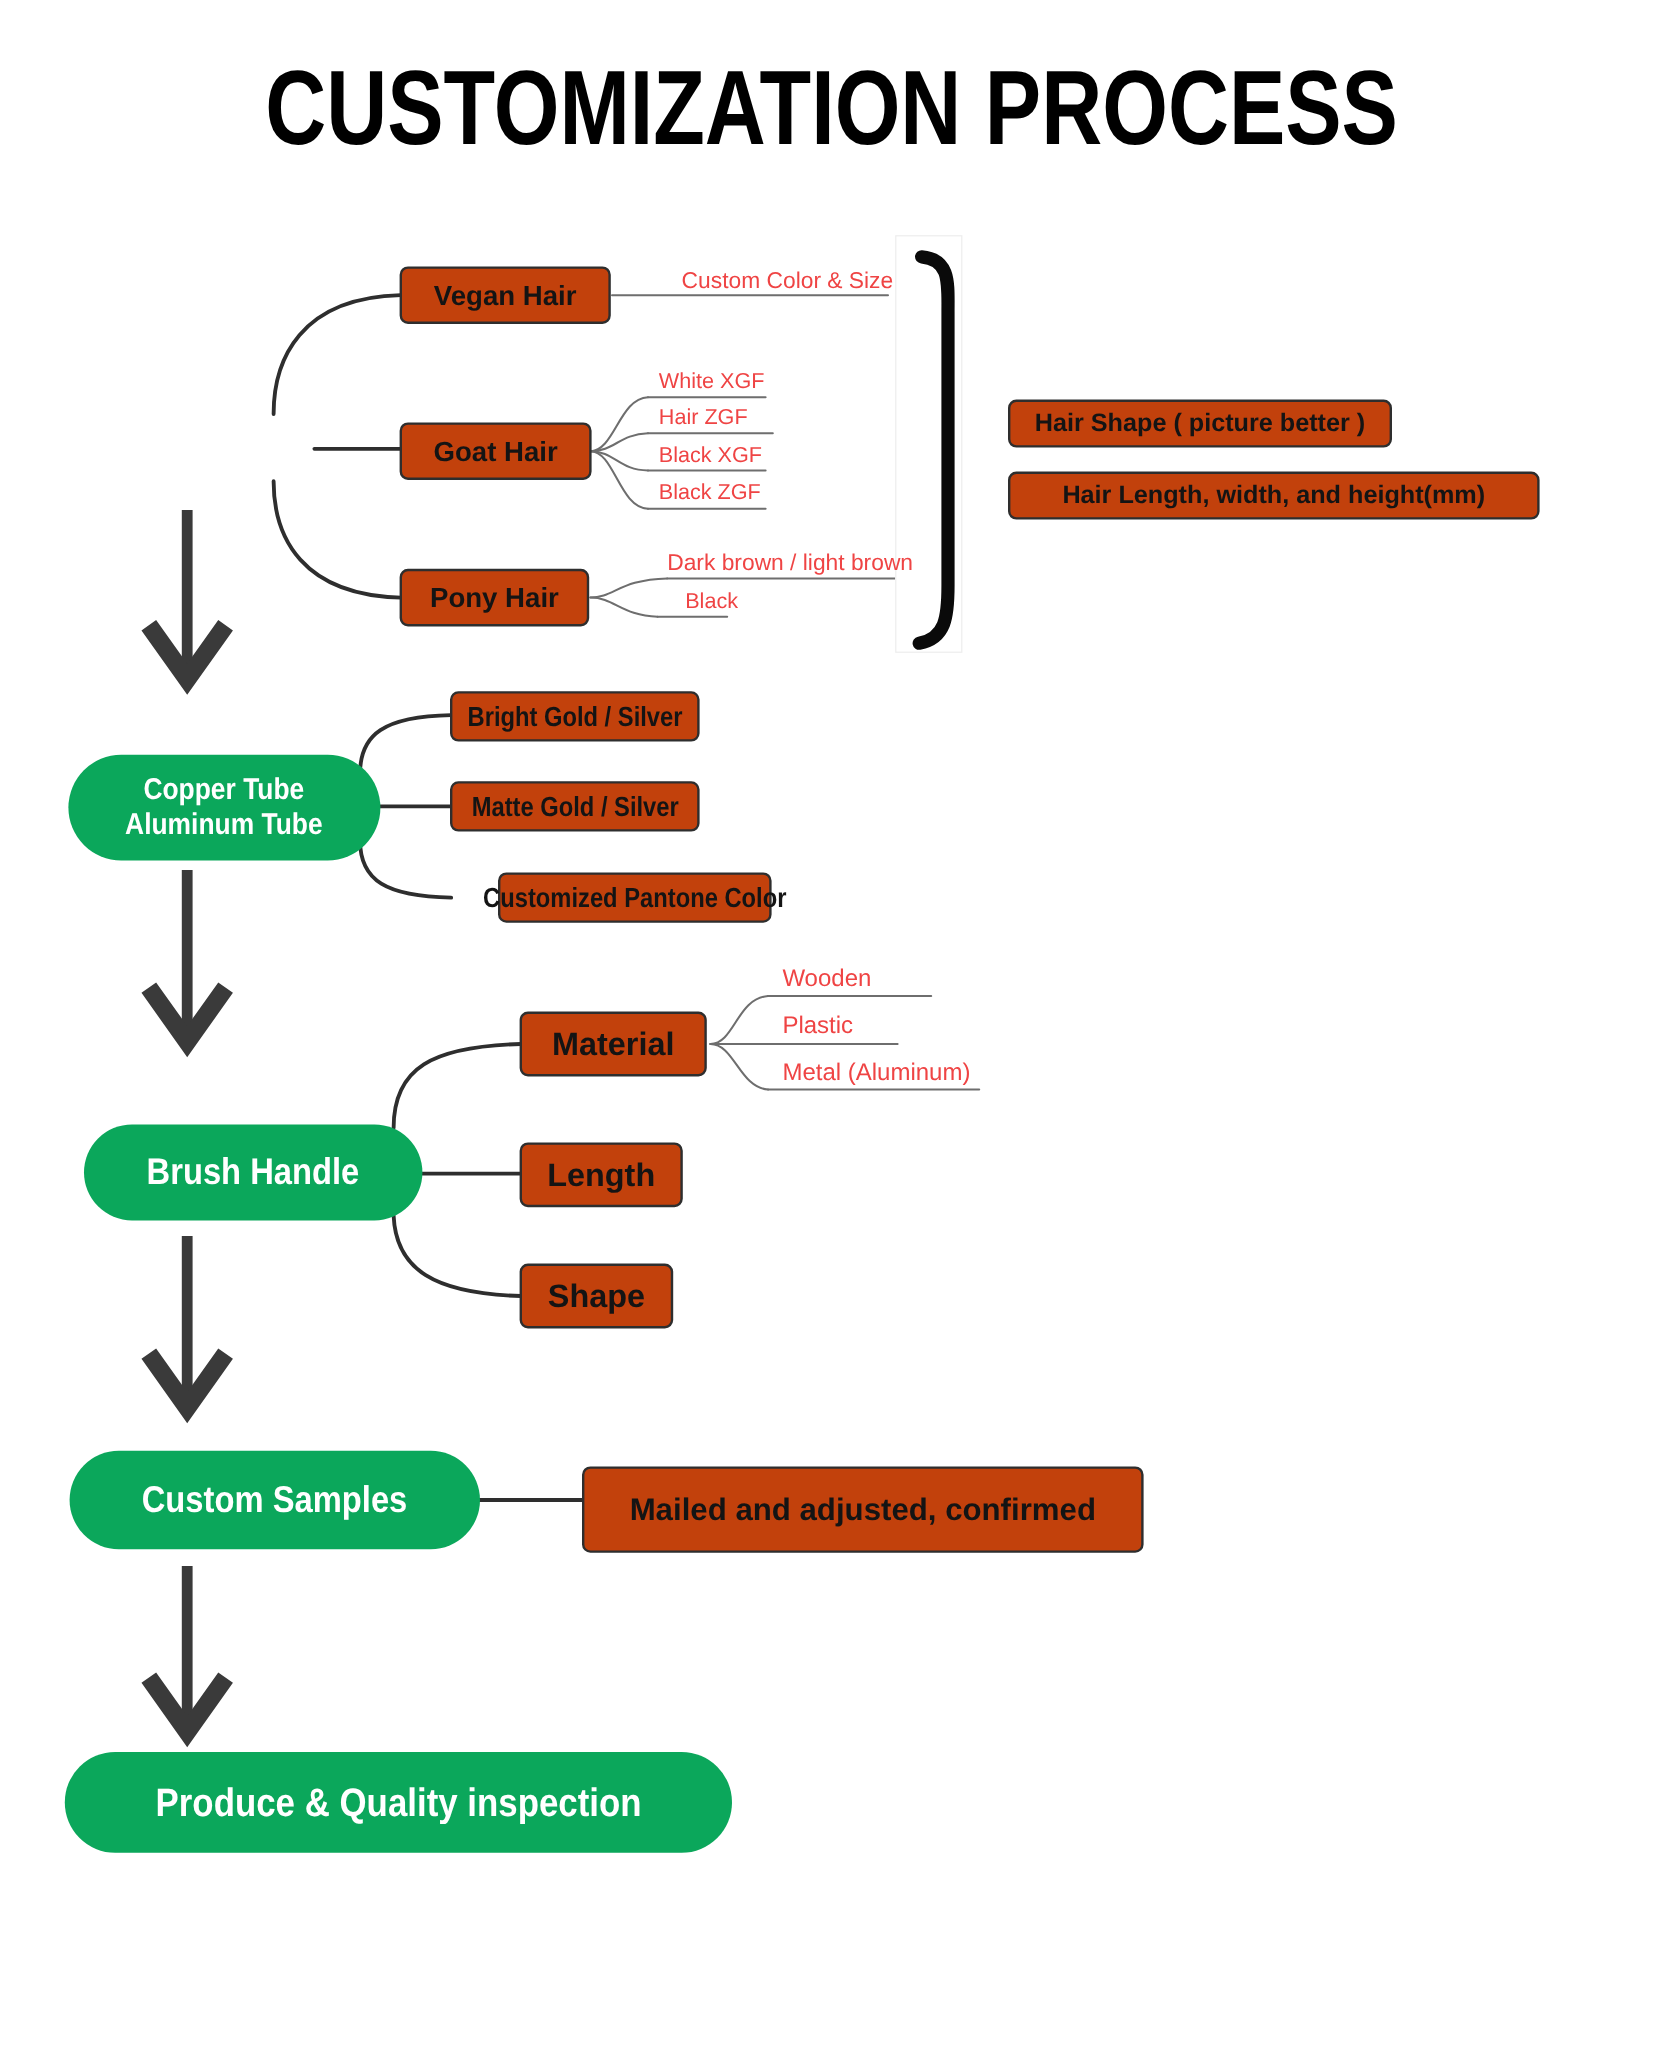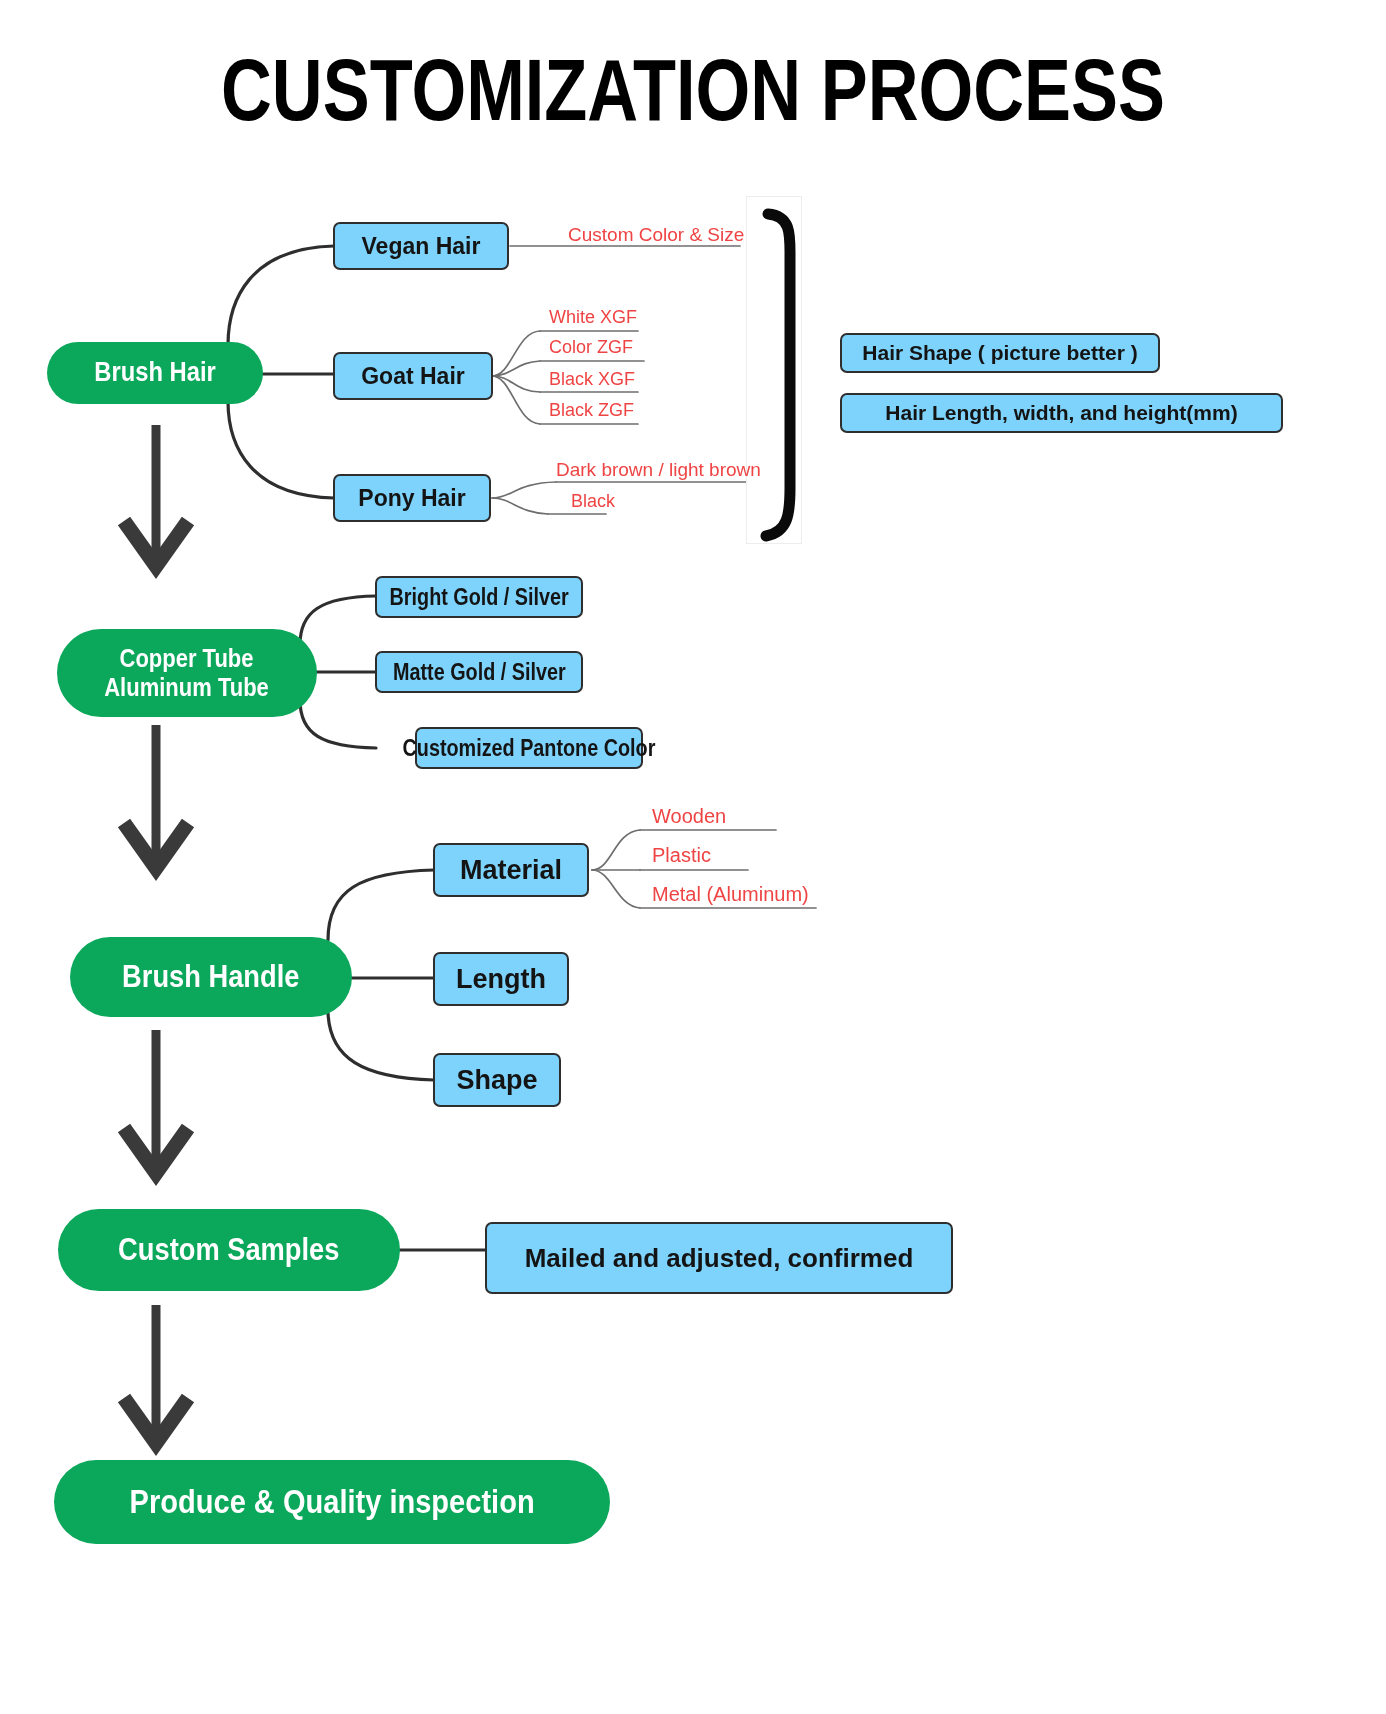--- a/index.html
+++ b/index.html
@@ -59,21 +59,21 @@
     font-weight: bold;
     line-height: 1.16;
     transform-origin: center center;
   }
   .pill .pill-txt { transform: scaleX(0.88); transform-origin: center; white-space: pre-line; }
 
   
   .box {
     position: absolute;
     box-sizing: border-box;
-    background: #7dd3fc;
+    background: #c2410c;
     border: 2.6px solid #2e2e2e;
     border-radius: 7px;
     display: flex;
     align-items: center;
     justify-content: center;
     color: #141414;
     font-family: "Liberation Sans", sans-serif;
     font-weight: bold;
     text-align: center;
     white-space: nowrap;
@@ -173,23 +173,20 @@
     </g>
   </svg>
 
   <div id="brace">
     <div class="frame"></div>
     <svg viewBox="0 0 56 348" width="56" height="348" style="position:absolute;left:0;top:0;">
       <path d="M22,18 C46,20 44,40 44,64 L44,292 C44,318 42,336 20,340" fill="none" stroke="#0a0a0a" stroke-width="11" stroke-linecap="round"></path>
     </svg>
   </div>
 
-  <div class="pill" style="left:47px; top:342px; width:216px; height:62px; font-size:27px;">
-    <span class="pill-txt">Brush Hair</span>
-  </div>
 
   <div class="pill" style="left:57px; top:629px; width:260px; height:88px; font-size:25px;">
     <span class="pill-txt">Copper Tube
 Aluminum Tube</span>
   </div>
 
   <div class="pill" style="left:70px; top:937px; width:282px; height:80px; font-size:31px;">
     <span class="pill-txt">Brush Handle</span>
   </div>
 
@@ -209,21 +206,21 @@
     <span class="b-txt">Goat Hair</span>
   </div>
 
   <div class="box" style="left:333px; top:474px; width:158px; height:48px; font-size:23px;">
     <span class="b-txt">Pony Hair</span>
   </div>
 
   <div class="sublabel" style="left:568px; top:225px; font-size:19px;">Custom Color &amp; Size</div>
 
   <div class="sublabel" style="left:549px; top:308px; font-size:18px;">White XGF</div>
-  <div class="sublabel" style="left:549px; top:338px; font-size:18px;">Color ZGF</div>
+  <div class="sublabel" style="left:549px; top:338px; font-size:18px;">Hair ZGF</div>
   <div class="sublabel" style="left:549px; top:370px; font-size:18px;">Black XGF</div>
   <div class="sublabel" style="left:549px; top:401px; font-size:18px;">Black ZGF</div>
 
   <div class="sublabel" style="left:556px; top:460px; font-size:19px;">Dark brown / light brown</div>
   <div class="sublabel" style="left:571px; top:492px; font-size:18px;">Black</div>
 
   <div class="box" style="left:840px; top:333px; width:320px; height:40px; font-size:21px;">
     <span class="b-txt">Hair Shape ( picture better )</span>
   </div>
 

